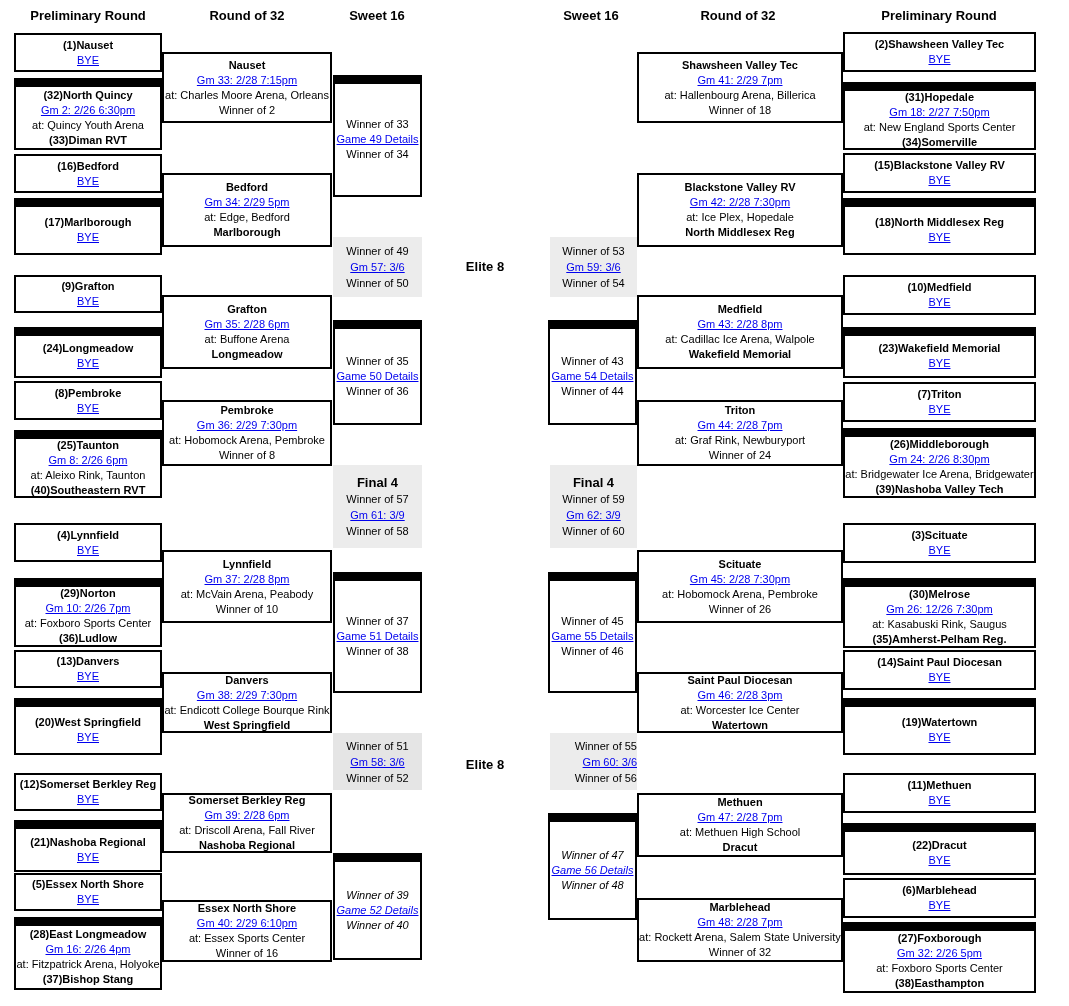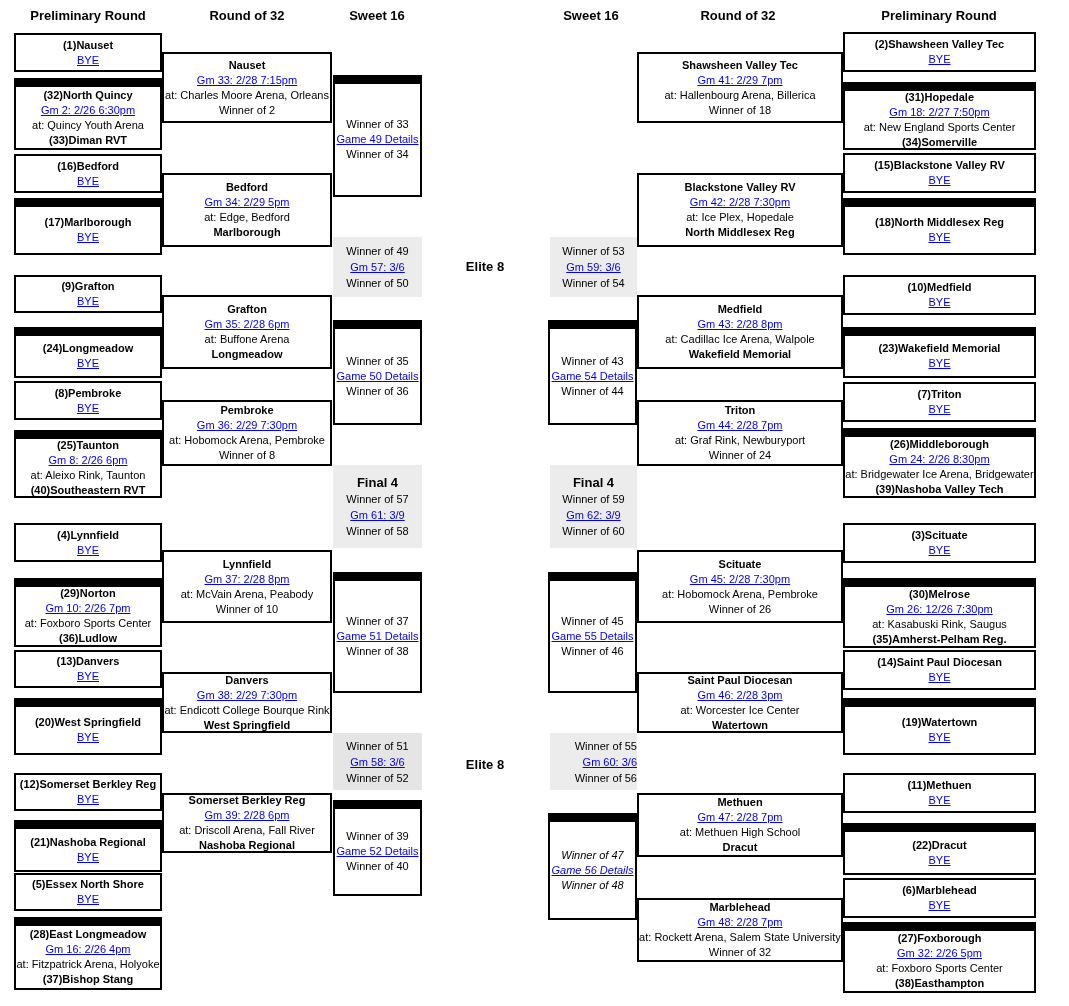--- a/index.html
+++ b/index.html
@@ -149,36 +149,42 @@
       <div class="line"><a class="lnk" style="color: rgb(0, 0, 238);">Gm 38: 2/29 7:30pm</a></div>
       <div class="line"><span>at: Endicott College Bourque Rink</span></div>
       <div class="line b"><span>West Springfield</span></div>
     </div>
     <div class="box open" style="left: 162px; top: 793px; width: 170px; height: 60px;">
       <div class="line b"><span>Somerset Berkley Reg</span></div>
       <div class="line"><a class="lnk" style="color: rgb(0, 0, 238);">Gm 39: 2/28 6pm</a></div>
       <div class="line"><span>at: Driscoll Arena, Fall River</span></div>
       <div class="line b"><span>Nashoba Regional</span></div>
     </div>
+    <div class="box open" style="left: 162px; top: 900px; width: 170px; height: 62px;">
+      <div class="line b"><span>Essex North Shore</span></div>
+      <div class="line"><a class="lnk" style="color: rgb(0, 0, 238);">Gm 40: 2/29 6:10pm</a></div>
+      <div class="line"><span>at: Essex Sports Center</span></div>
+      <div class="line"><span>Winner of 16</span></div>
+    </div>
     <div class="box bar" style="left: 333px; top: 75px; width: 89px; height: 122px;">
       <div class="line"><span>Winner of 33</span></div>
       <div class="line"><a class="lnk" style="color: rgb(0, 0, 238);">Game 49 Details</a></div>
       <div class="line"><span>Winner of 34</span></div>
     </div>
     <div class="box bar" style="left: 333px; top: 320px; width: 89px; height: 105px;">
       <div class="line"><span>Winner of 35</span></div>
       <div class="line"><a class="lnk" style="color: rgb(0, 0, 238);">Game 50 Details</a></div>
       <div class="line"><span>Winner of 36</span></div>
     </div>
     <div class="box bar" style="left: 333px; top: 572px; width: 89px; height: 121px;">
       <div class="line"><span>Winner of 37</span></div>
       <div class="line"><a class="lnk" style="color: rgb(0, 0, 238);">Game 51 Details</a></div>
       <div class="line"><span>Winner of 38</span></div>
     </div>
-    <div class="box bar" style="left: 333px; top: 800px; width: 89px; height: 96px;">
+    <div class="box bar" style="left: 333px; top: 853px; width: 89px; height: 107px; font-style: italic;">
       <div class="line"><span>Winner of 39</span></div>
       <div class="line"><a class="lnk" style="color: rgb(0, 0, 238);">Game 52 Details</a></div>
       <div class="line"><span>Winner of 40</span></div>
     </div>
     <div class="box gray" style="left: 333px; top: 237px; width: 89px; height: 60px; background: rgb(236, 236, 236);">
       <div class="line"><span>Winner of 49</span></div>
       <div class="line"><a class="lnk" style="color: rgb(0, 0, 238);">Gm 57: 3/6</a></div>
       <div class="line"><span>Winner of 50</span></div>
     </div>
     <div class="box gray" style="left: 333px; top: 465px; width: 89px; height: 83px; background: rgb(236, 236, 236);">

